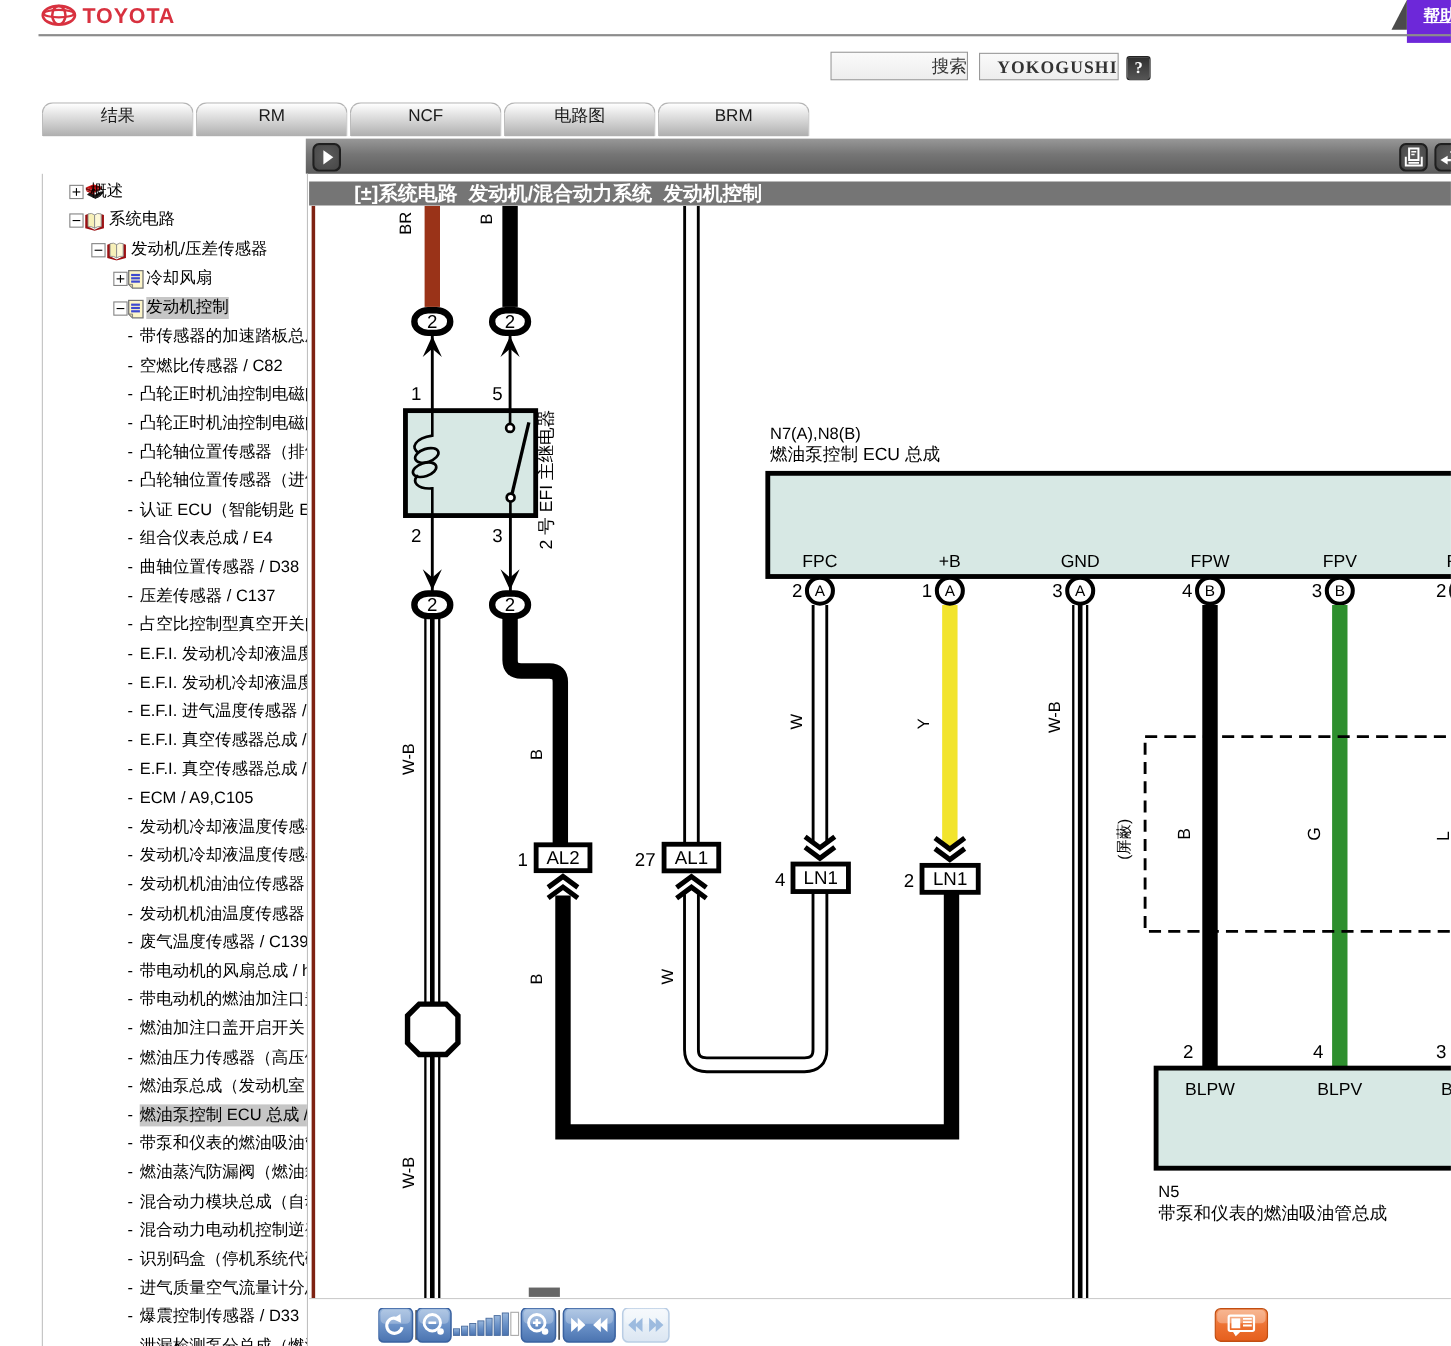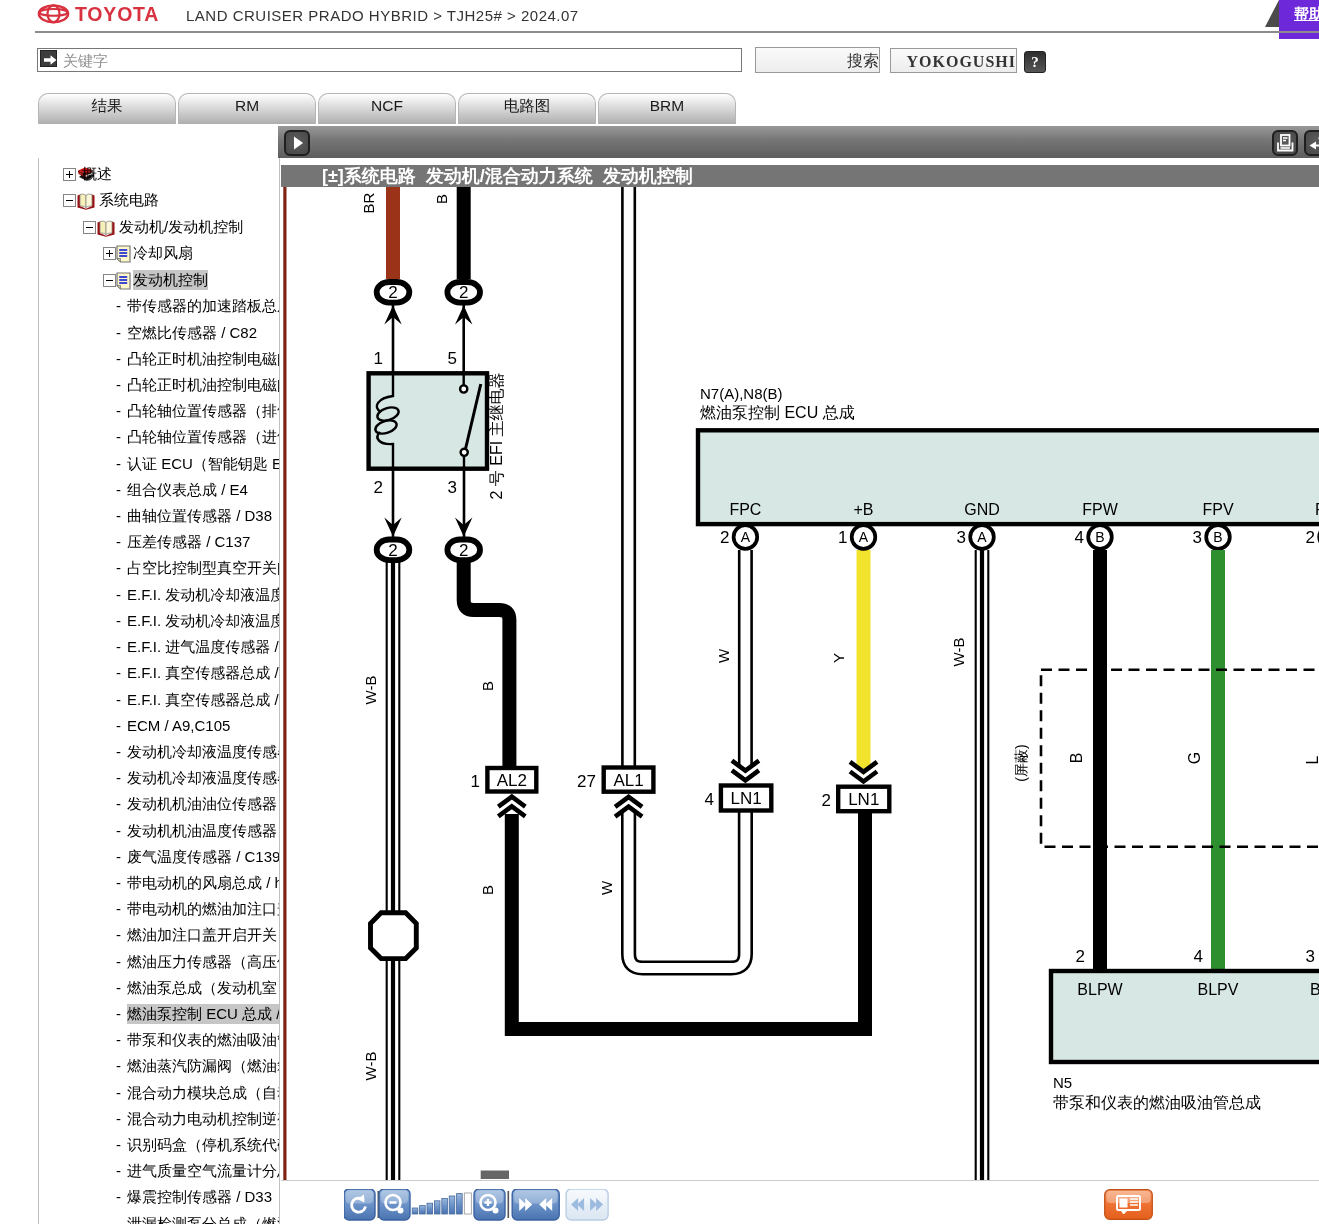--- a/index.html
+++ b/index.html
@@ -63,33 +63,26 @@
   <div class="abs" id="brand">
     <svg width="420" height="26" viewBox="0 0 420 26">
       <g stroke="#d8313f" fill="none">
         <ellipse cx="25.5" cy="13.8" rx="14.6" ry="8.4" stroke-width="2.5"></ellipse>
         <ellipse cx="25.5" cy="13.8" rx="6.0" ry="8.4" stroke-width="2.3"></ellipse>
         <ellipse cx="25.5" cy="12.4" rx="13.6" ry="3.4" stroke-width="2"></ellipse>
       </g>
       <text x="47" y="20.5" font-size="19.5" font-weight="bold" fill="#d8313f" letter-spacing="0.8" font-family="Liberation Sans,sans-serif">TOYOTA</text>
     </svg>
   </div>
-  <div class="abs" id="crumb">LAND CRUISER PRADO HYBRID &gt; TJH25# &gt; 2024.07</div>
   <div class="abs" id="helpbtn">
       <div class="txt">帮助</div>
     <div style="position:absolute;left:-14px;top:0;width:0;height:0;border-right:14px solid #4b4b4b;border-top:27px solid transparent;"></div>
   </div>
   <div class="abs" id="hr1"></div>
 
-  <div class="abs" id="searchbox">
-      <div id="goicon"><svg width="18" height="18" viewBox="0 0 18 18">
-          <path d="M3 7.2 H9.5 V4.2 L15.5 9 L9.5 13.8 V10.8 H3 Z" fill="#fff"></path>
-        </svg></div>
-      <div id="ph">关键字</div>
-    </div>
   <div class="gbtn" id="btn-search">搜索</div>
   <div class="gbtn" id="btn-yoko">YOKOGUSHI</div>
   <div class="abs" id="btn-q">?</div>
 
   <div class="tab" style="left:10px;">结果</div>
   <div class="tab" style="left:150px;">RM</div>
   <div class="tab" style="left:290px;">NCF</div>
   <div class="tab" style="left:430px;">电路图</div>
   <div class="tab" style="left:570px;">BRM</div>
 
@@ -139,21 +132,21 @@
 </svg>
         <span style="position:absolute;left:60px;">系统电路</span>
       </div>
 <div class="trow" style="left:0;top:59px;">
         <div class="pm minus" style="left:44px;"></div>
         <svg class="ticon" style="left:57px;top:2px" width="20" height="18" viewBox="0 0 20 18">
 <path d="M1.5 3.5 L4 2.5 L4 14 L10 16.8 L16 14 L16 2.5 L18.5 3.5 L18.5 15.5 L10 17.8 L1.5 15.5 Z" fill="#9b1113"></path>
 <path d="M4 2.5 Q7.5 1.2 10 3.4 L10 15.4 Q7.5 13.6 4 14 Z" fill="#f7f0b8" stroke="#888" stroke-width="0.8"></path>
 <path d="M16 2.5 Q12.5 1.2 10 3.4 L10 15.4 Q12.5 13.6 16 14 Z" fill="#fdf8d8" stroke="#888" stroke-width="0.8"></path>
 </svg>
-        <span style="position:absolute;left:80px;">发动机/发动机控制</span>
+        <span style="position:absolute;left:80px;">发动机/压差传感器</span>
       </div>
 <div class="trow" style="left:0;top:85px;">
         <div class="pm plus" style="left:64px;"></div>
         <svg class="ticon" style="left:77px;top:2px" width="15" height="18" viewBox="0 0 15 18">
 <path d="M1 1 H14 V17 H4.5 L1 13.5 Z" fill="#fdf6c9" stroke="#777" stroke-width="1.2"></path>
 <path d="M4.5 17 L4.5 13.5 L1 13.5 Z" fill="#d8d2a8" stroke="#777" stroke-width="0.8"></path>
 <g fill="#3d49d0">
             <rect x="3.2" y="4" width="8" height="2"></rect>
             <rect x="3.2" y="7" width="8" height="2"></rect>
             <rect x="3.2" y="10" width="8" height="2"></rect>

